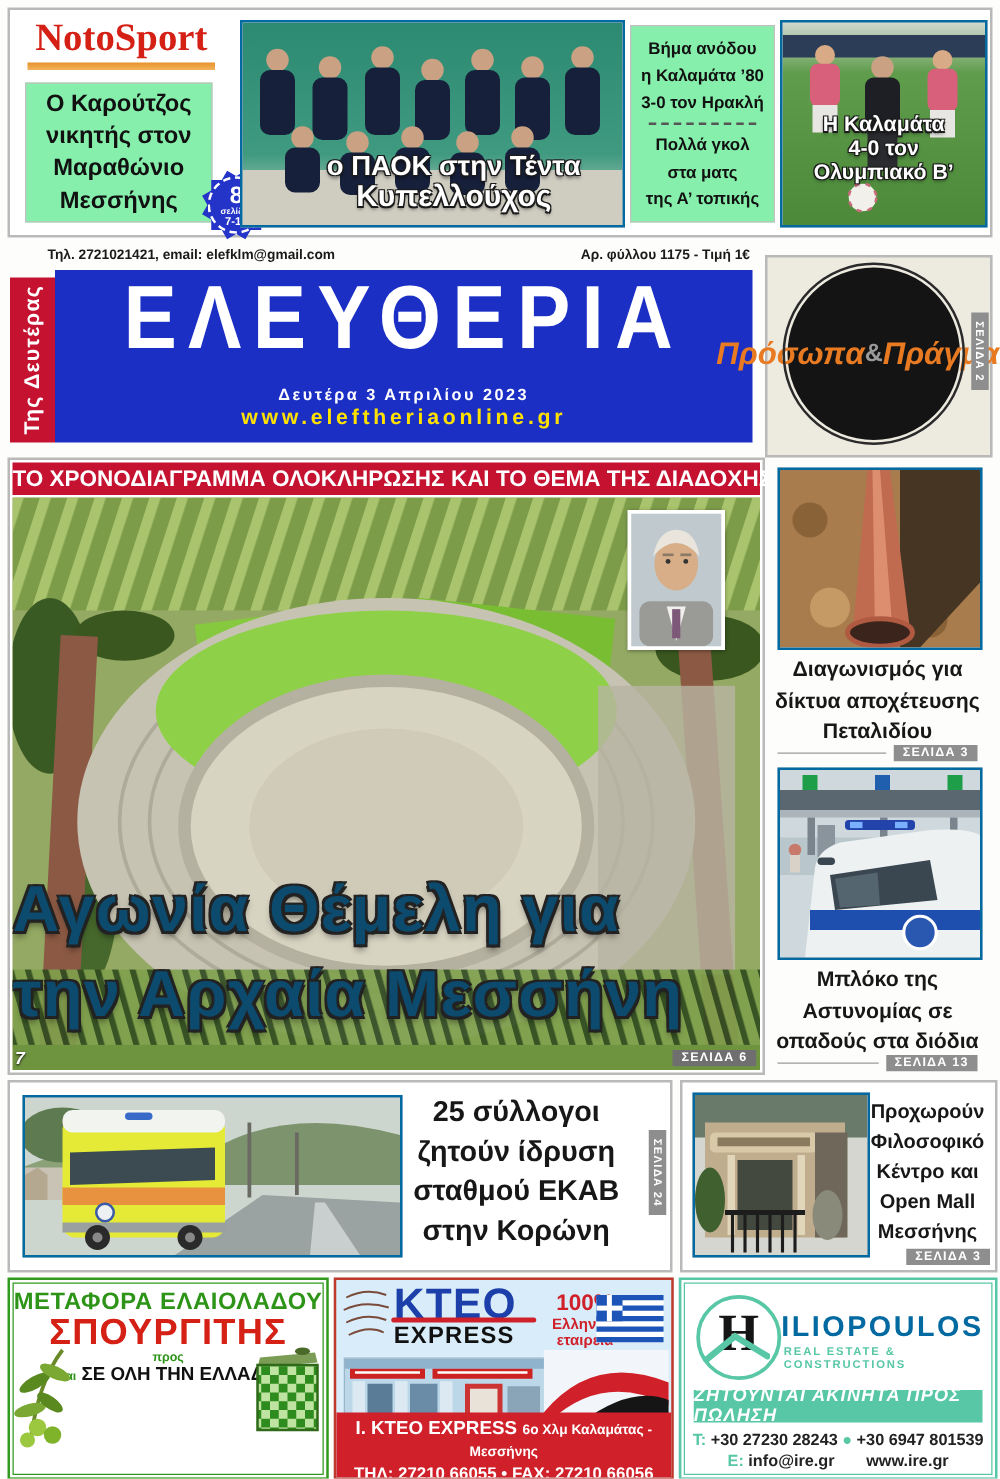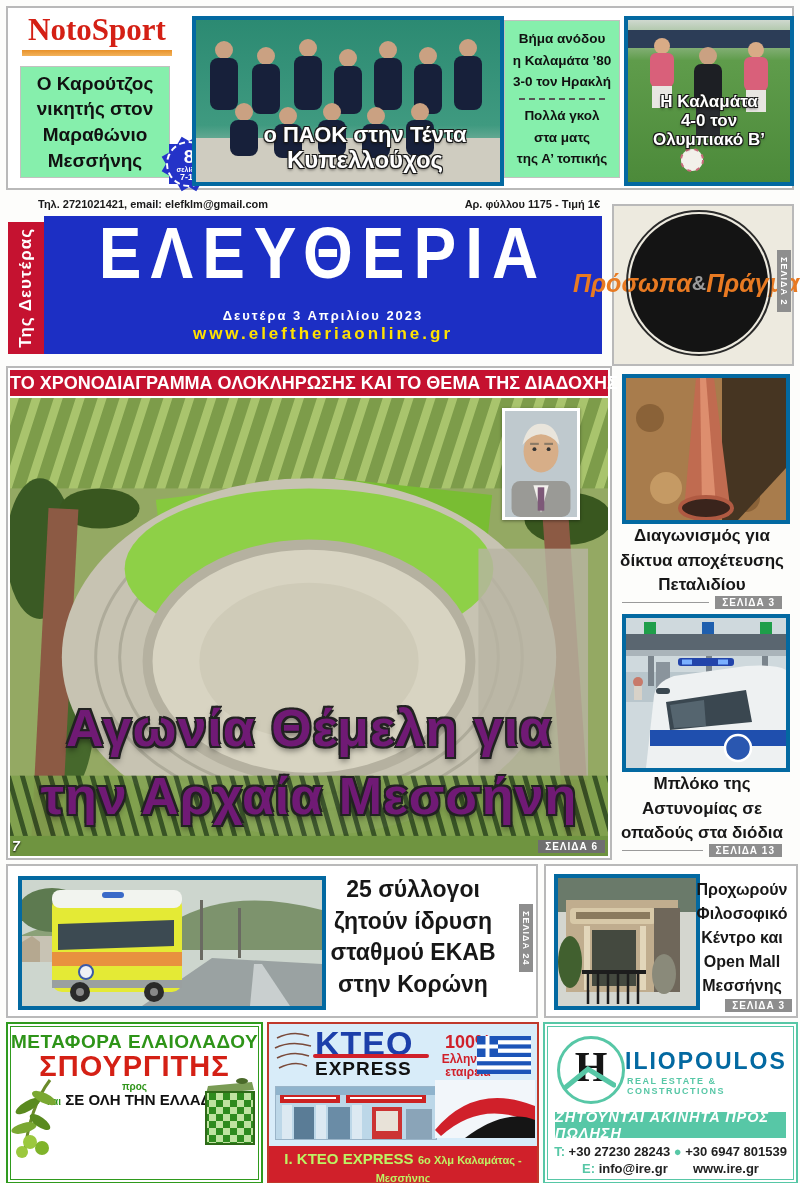--- a/index.html
+++ b/index.html
@@ -1,20 +1,20 @@
 <!DOCTYPE html>
 <html><head>
 <meta charset="utf-8">
 <style>
   html,body{margin:0;padding:0;background:#ffffff;}
   #page{position:relative;width:800px;height:1183px;background:#fdfdfb;overflow:hidden;
         font-family:"Liberation Sans",sans-serif;color:#111;}
   .abs{position:absolute;}
   .box{position:absolute;border:2px solid #b9b9b9;background:#fff;}
-  .photo{position:absolute;overflow:hidden;border:4px solid #0369a1;background:#ccc;}
+  .photo{position:absolute;overflow:hidden;border:2px solid #0369a1;background:#ccc;}
   .photo svg{display:block;width:100%;height:100%;}
   .cap{position:absolute;color:#fff;font-weight:bold;text-align:center;line-height:1.12;
        text-shadow:-1px -1px 0 #1b1b1b,1px -1px 0 #1b1b1b,-1px 1px 0 #1b1b1b,1px 1px 0 #1b1b1b,0 2px 3px rgba(0,0,0,.55);}
   .graybox{position:absolute;background:#86efac;border:1px solid #c2c1bf;display:flex;flex-direction:column;
            align-items:center;justify-content:center;text-align:center;font-weight:bold;}
   .pageref{background:#8e8e8e;color:#fff;font-weight:bold;font-size:10px;padding:1px 7px;letter-spacing:1px;}
   .vtab{position:absolute;background:#8e8e8e;color:#fff;font-weight:bold;font-size:9px;letter-spacing:1px;
         writing-mode:vertical-rl;padding:7px 2px;text-align:center;}
   .refline{position:absolute;display:flex;align-items:center;}
   .refline .rule{flex:1;height:0;border-top:1px solid #9a9a9a;margin-right:6px;}
@@ -38,29 +38,29 @@
         color:#fff;line-height:1;}
   
   #prosopa-circle{position:absolute;left:16px;top:8px;width:138px;height:138px;border-radius:50%;background:#141414;
         outline:2px solid #2a2a2a;outline-offset:2px;display:flex;flex-direction:row;align-items:center;justify-content:center;
         text-align:center;line-height:1.05;}
   #prosopa-circle .or{color:#e87a22;font-style:italic;font-weight:bold;font-size:25px;}
   #prosopa-circle .amp{color:#9a9a9a;font-weight:bold;font-size:20px;}
   
   #kicker{position:absolute;left:2px;top:2px;right:2px;height:26px;background:#c51230;color:#fff;
           font-weight:bold;font-size:18px;line-height:26px;text-align:center;white-space:nowrap;letter-spacing:0px;}
-  .bigline{position:absolute;left:0;right:0;text-align:center;color:#701a75;font-weight:bold;font-size:52px;
+  .bigline{position:absolute;left:0;right:0;text-align:left;color:#0c4a6e;font-weight:bold;font-size:52px;
            letter-spacing:1px;text-shadow:-2px -2px 0 #222,2px -2px 0 #222,-2px 2px 0 #222,2px 2px 0 #222,0 4px 6px rgba(0,0,0,.5);}
   
   #ad1{position:absolute;left:6px;top:1022px;width:253px;height:158px;background:#fff;
        border:2px solid #2f9a1d;box-shadow:inset 0 0 0 2px #fff,inset 0 0 0 3px #2f9a1d;text-align:center;}
   #ad2{position:absolute;left:267px;top:1022px;width:268px;height:158px;background:#d8ecf9;border:2px solid #c0392b;overflow:hidden;}
   #ad3{position:absolute;left:543px;top:1022px;width:251px;height:158px;background:#fff;
        border:2px solid #57c7a6;box-shadow:inset 0 0 0 2px #fff,inset 0 0 0 3px #57c7a6;}
-  #kteo-footer{position:absolute;left:0;right:0;bottom:0;height:36px;background:#d0202a;color:#bef264;text-align:center;}
+  #kteo-footer{position:absolute;left:0;right:0;bottom:0;height:52px;background:#d0202a;color:#ffffff;text-align:center;}
   .tealbar{position:absolute;left:10px;right:10px;top:88px;height:26px;background:#57c7a6;color:#fff;
            font-weight:bold;font-style:italic;font-size:14.5px;letter-spacing:1px;display:flex;align-items:center;justify-content:center;}
   .teal{color:#57c7a6;}
   .small-contact{font-size:13px;font-weight:bold;color:#222;}
 </style>
 </head>
 <body>
 
 <div id="page">
 

